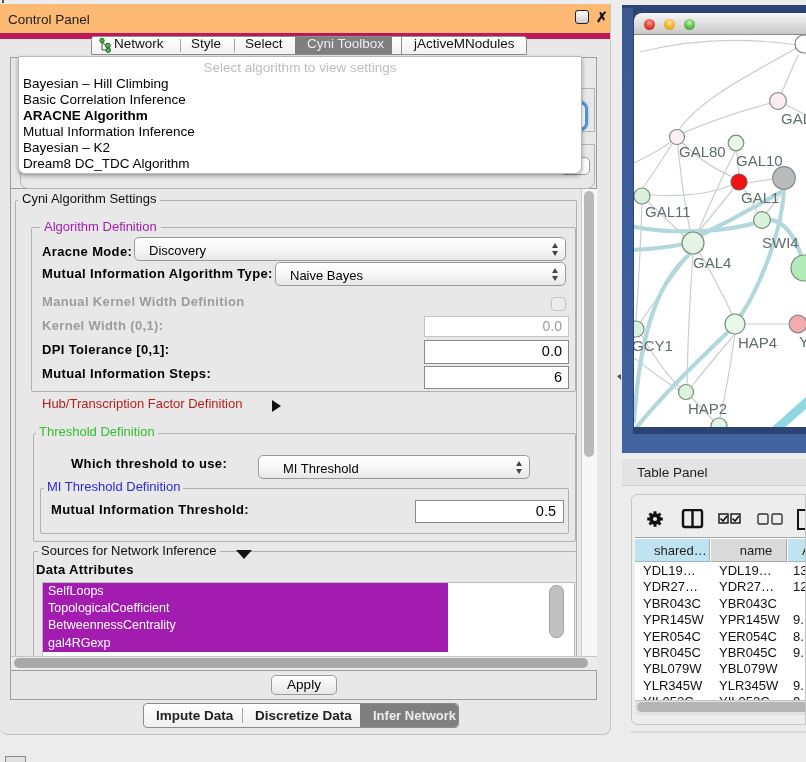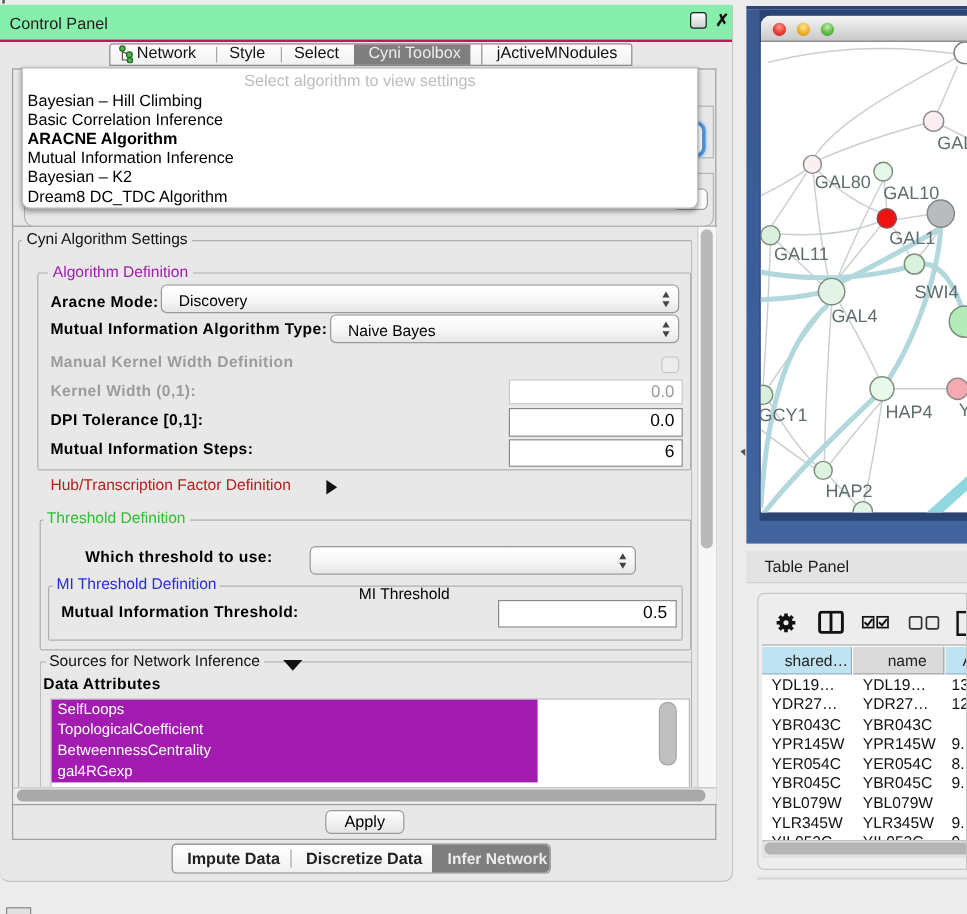--- a/index.html
+++ b/index.html
@@ -16,21 +16,21 @@
   .fld{position:absolute;background:#fff;border:1.5px solid #8a8a8a;font-size:13.5px;color:#000;
     text-align:right;box-sizing:border-box;}
 </style>
 </head>
 <body>
 
 <div class="abs" style="left:2px;top:0;width:2px;height:3px;background:#555;"></div>
 
 <div class="abs" id="cpanel" style="left:0;top:4px;width:610px;height:730px;background:#e8e8e8;border-right:1px solid #c4c4c4;border-bottom:1px solid #c0c0c0;border-radius:0 0 8px 8px;">
 
-  <div class="abs" style="left:0;top:0;width:610px;height:29px;background:#86efac;border-bottom:2px solid #be185d;">
+  <div class="abs" style="left:0;top:0;width:610px;height:29px;background:#fdba74;border-bottom:6px solid #be185d;">
     <div class="abs" style="left:8px;top:8px;font-size:13.5px;color:#1d1d1d;">Control Panel</div>
     <div class="abs" style="left:575px;top:6px;width:12px;height:12px;border:1.5px solid #222;border-radius:3px;background:linear-gradient(#fdfdfd,#cfcfcf);"></div>
     <div class="abs" style="left:596px;top:5px;font-size:14px;font-weight:bold;color:#111;">✗</div>
   </div>
 
   <div class="abs" style="left:91px;top:32px;width:434px;height:17px;background:linear-gradient(#ffffff,#f1f1f1);border:1px solid #8e8e8e;border-radius:3px 3px 0 0;text-decoration:underline;">
     <div class="abs" style="left:88px;top:2px;width:1px;height:13px;background:#a5a5a5;"></div>
     <div class="abs" style="left:142px;top:2px;width:1px;height:13px;background:#a5a5a5;"></div>
     <div class="abs" style="left:203px;top:0;width:97px;height:17px;background:#7f7f7f;"></div>
     <div class="abs" style="left:309px;top:0;width:1px;height:17px;background:#8e8e8e;"></div>
@@ -92,21 +92,21 @@
   <div class="fld" style="left:424px;top:362px;width:145px;height:23px;font-size:14.5px;line-height:20px;padding-right:6px;">6</div>
 
   <div class="abs" style="left:42px;top:392px;font-size:13px;color:#b91c1c;">Hub/Transcription Factor Definition</div>
   <div class="abs" style="left:272px;top:396px;width:0;height:0;border-left:9px solid #111;border-top:6px solid transparent;border-bottom:6px solid transparent;"></div>
 
   <div class="abs" style="left:33px;top:429px;width:541px;height:107px;border:1px solid #b0b0b0;border-radius:2px;"></div>
   <div class="abs" style="left:36px;top:420px;background:#e8e8e8;padding:0 3px;font-size:13px;color:#2fbf2f;">Threshold Definition</div>
 
   <div class="abs bold" style="left:71px;top:452px;color:#000;">Which threshold to use:</div>
   <div class="combo" style="left:258px;top:451px;width:272px;height:24px;">
-      <span style="left:40px;margin-top:26px;">MI Threshold</span>
+      <span style="left:24px;">MI Threshold</span>
       <i></i>
       <u></u>
     </div>
 
   <div class="abs" style="left:40px;top:484px;width:527px;height:44px;border:1px solid #b0b0b0;border-radius:2px;"></div>
   <div class="abs" style="left:44px;top:475px;background:#e8e8e8;padding:0 3px;font-size:13px;color:#2b2bd6;">MI Threshold Definition</div>
 
   <div class="abs bold" style="left:51px;top:498px;color:#000;">Mutual Information Threshold:</div>
   <div class="fld" style="left:415px;top:496px;width:149px;height:23px;font-size:14.5px;line-height:20px;padding-right:7px;">0.5</div>
 

